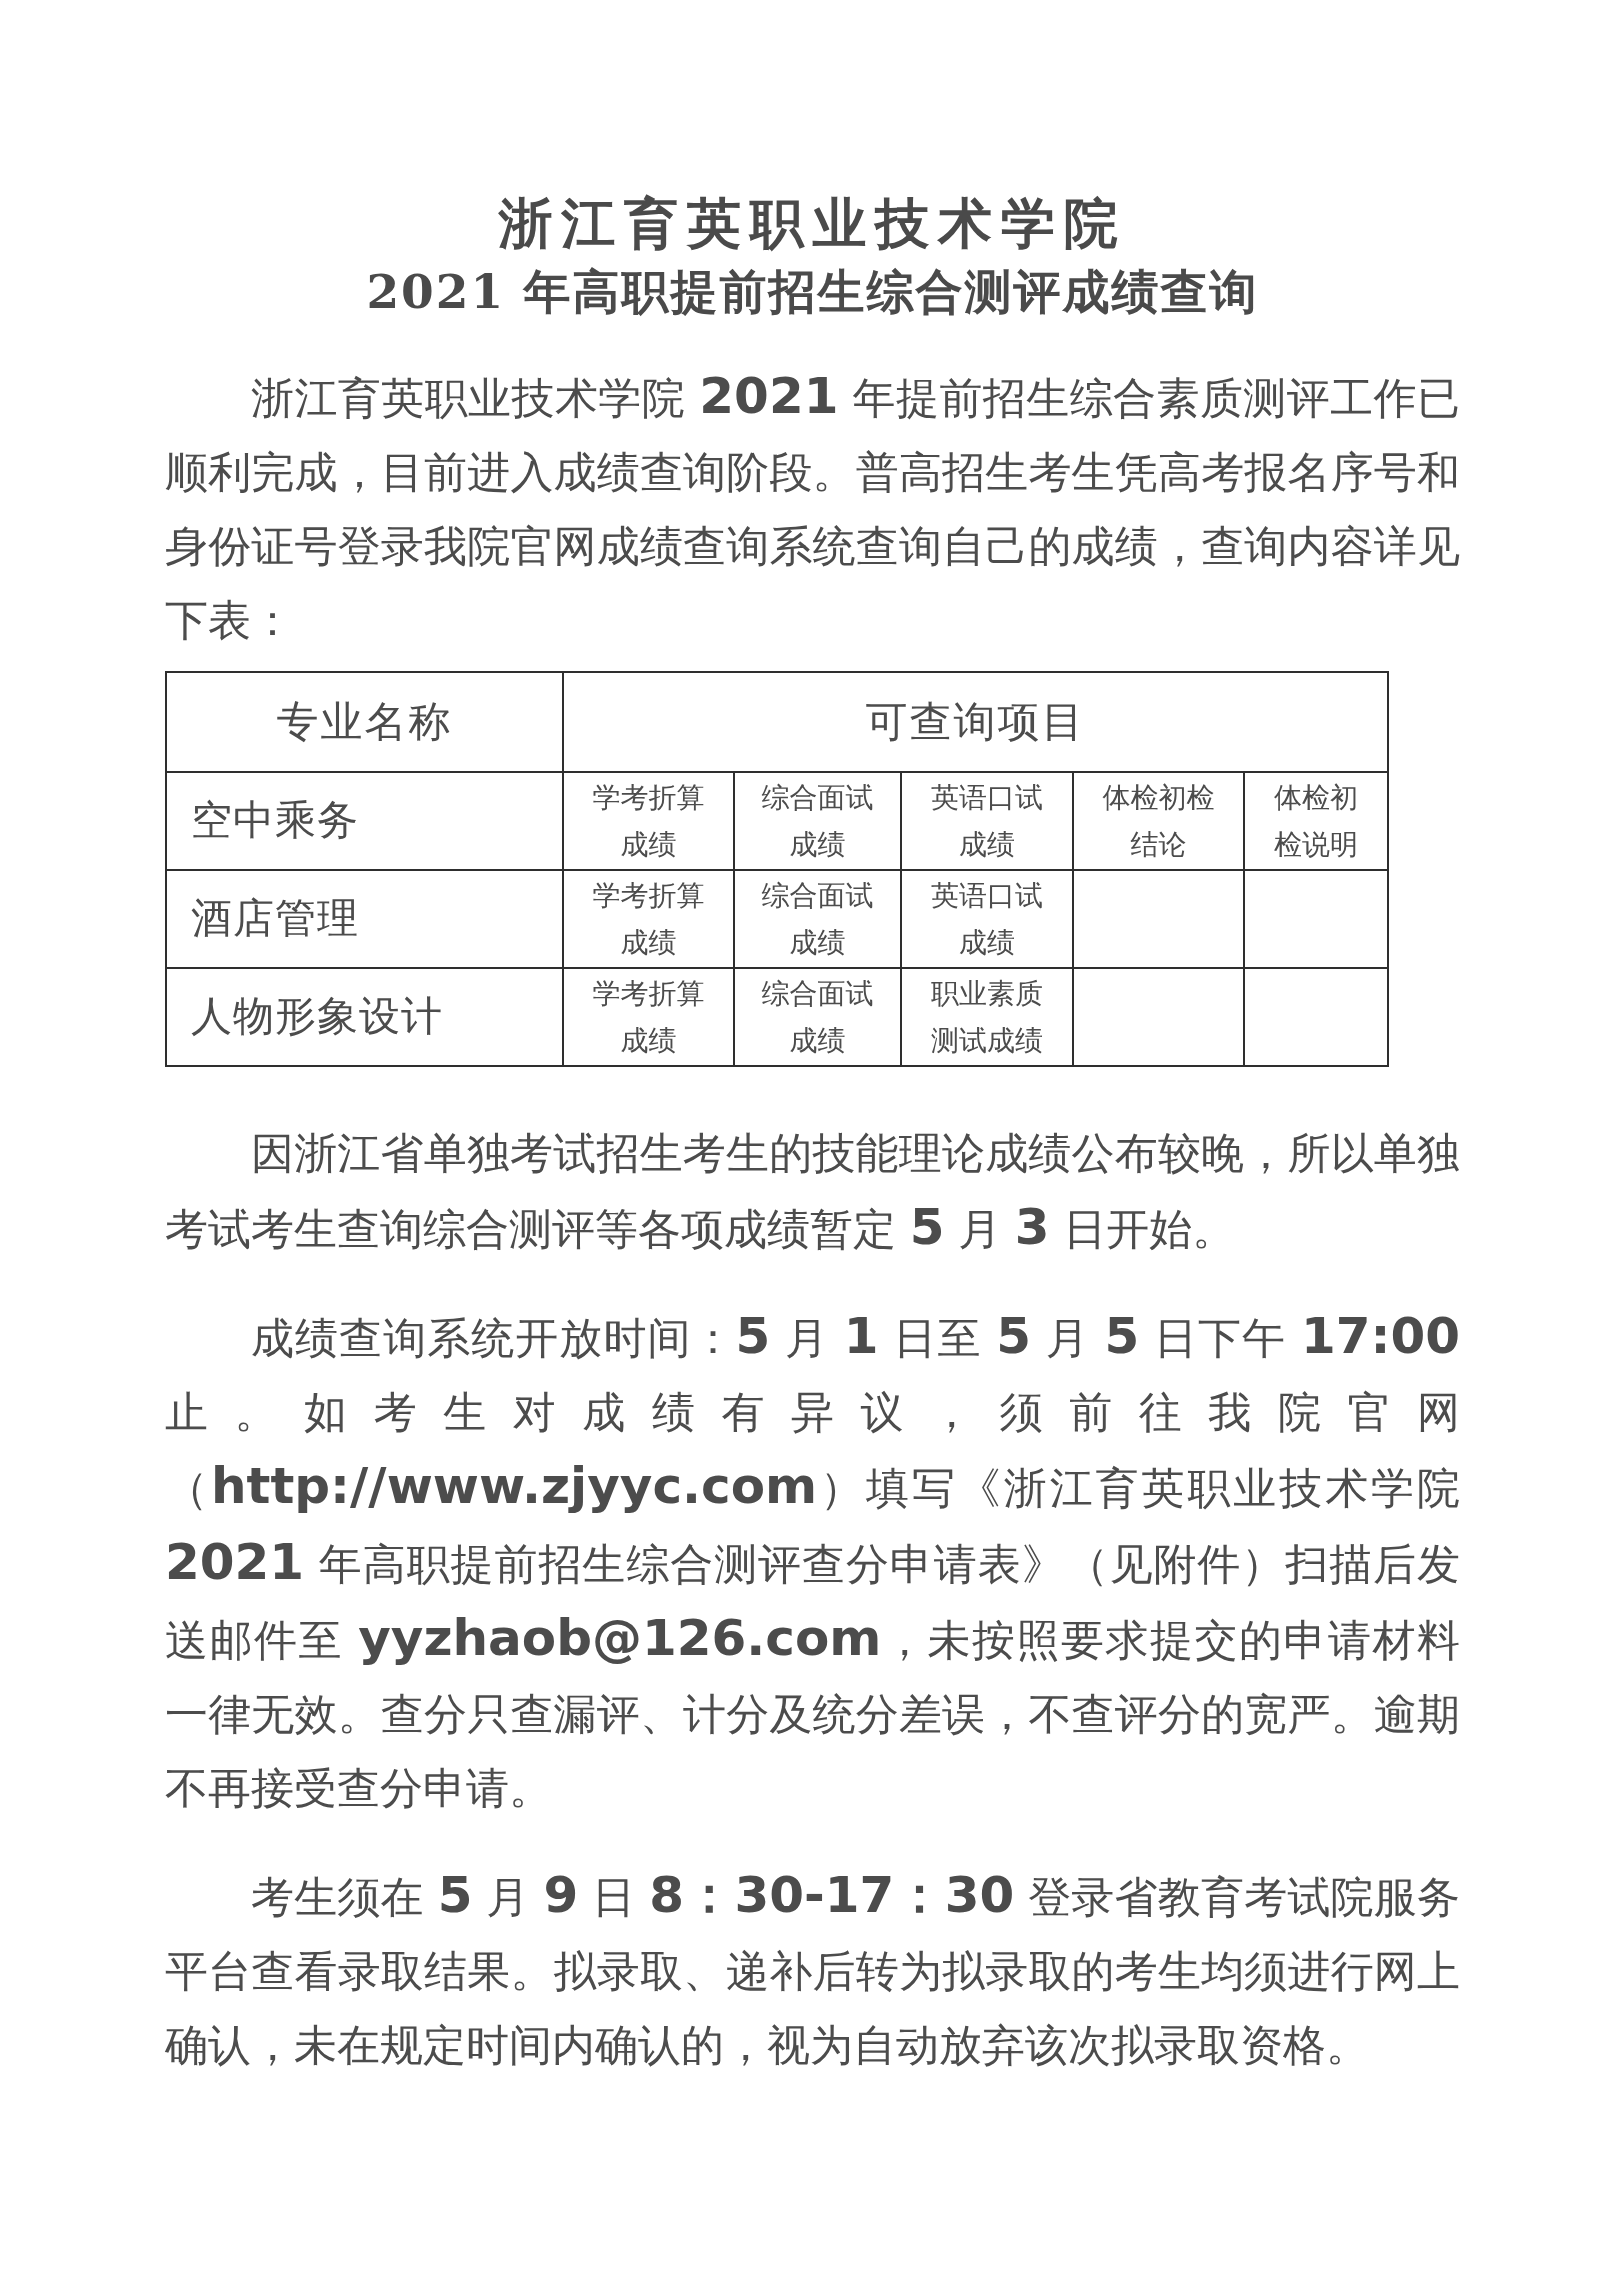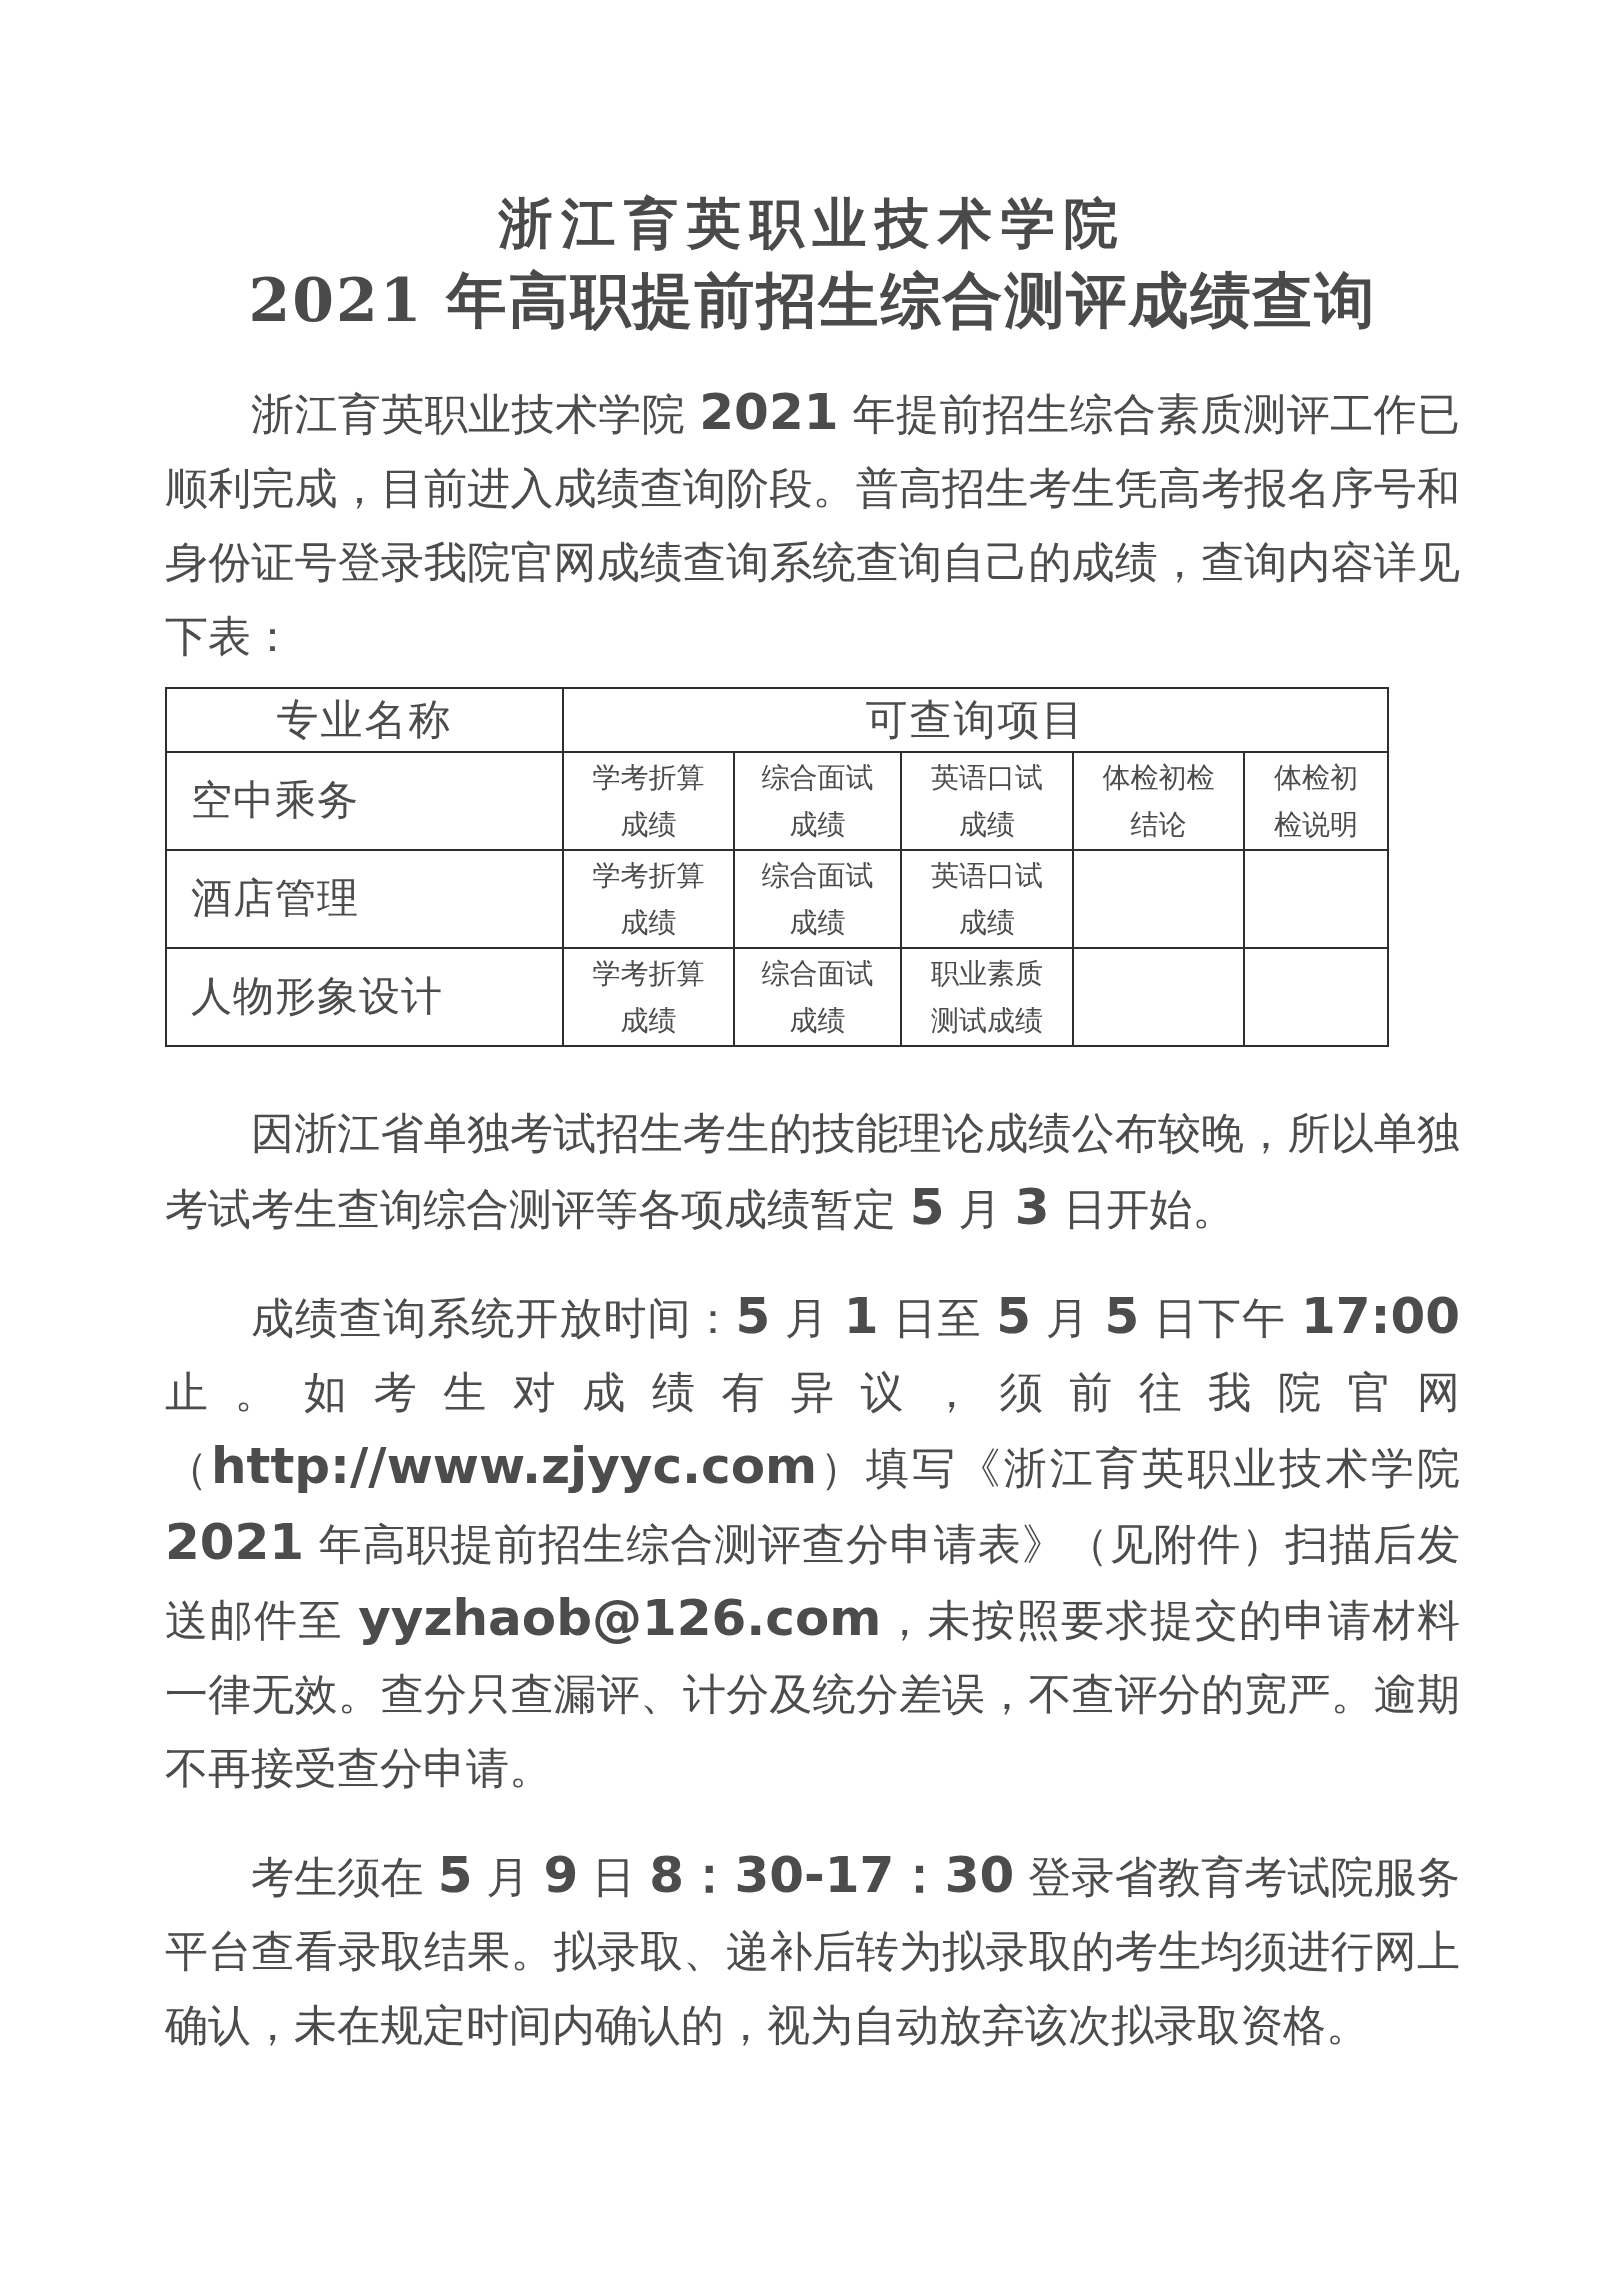--- a/index.html
+++ b/index.html
@@ -18,21 +18,21 @@
   h1.doc-title {
     text-align:center;
     font-size:54px;
     font-weight:700;
     letter-spacing:8.8px;
     color:#4a4a4a;
     line-height:1.15;
   }
   h2.doc-subtitle {
     text-align:center;
-    font-size:60px;
+    font-size:47px;
     font-weight:700;
     letter-spacing:2px;
     color:#4a4a4a;
     line-height:1.2;
     margin-top:9.8px;
   }
   p.para {
     font-size:43px;
     line-height:74px;
     text-align:justify;
@@ -54,21 +54,21 @@
     margin-top:13.7px;
     color:#4c4c4c;
   }
   table.score-table td {
     border:2.9px solid #2e2e2e;
     text-align:center;
     vertical-align:middle;
     white-space:pre-line;
   }
   table.score-table td.hdr {
-    height:64px;
+    height:100px;
     font-size:42px;
     letter-spacing:2px;
   }
   table.score-table td.item {
     height:98px;
     font-size:28px;
     line-height:47px;
   }
   table.score-table td.major {
     text-align:left;

